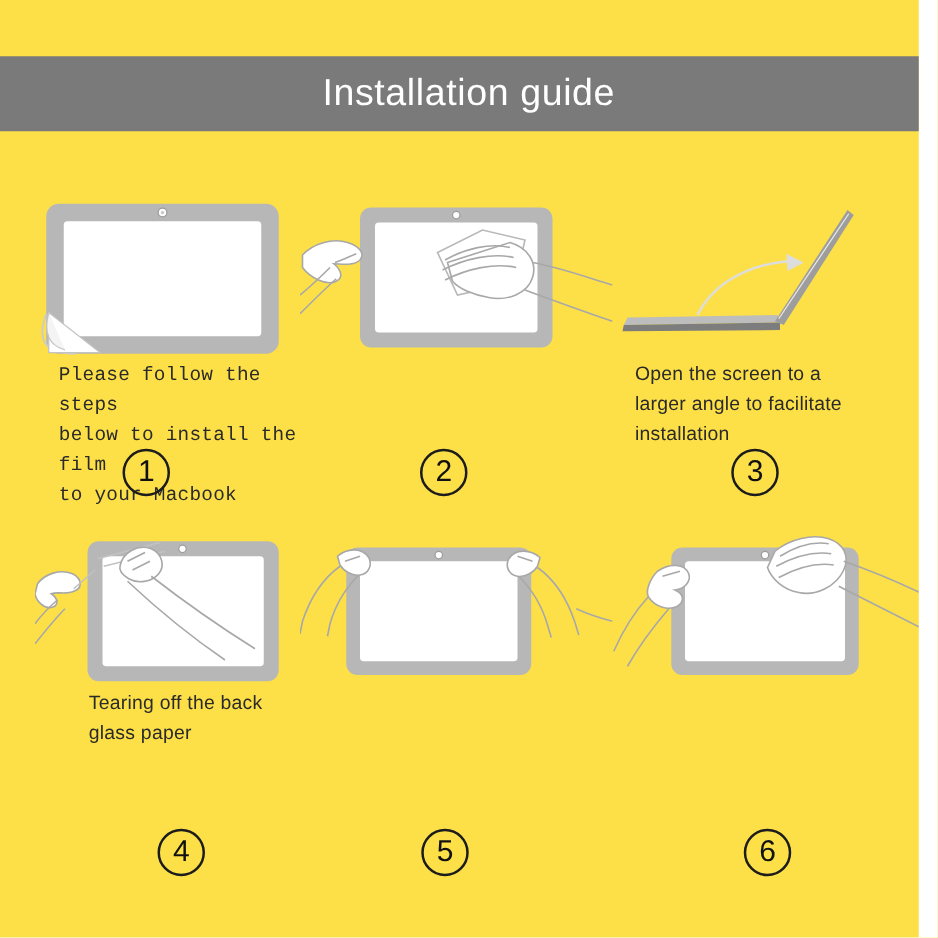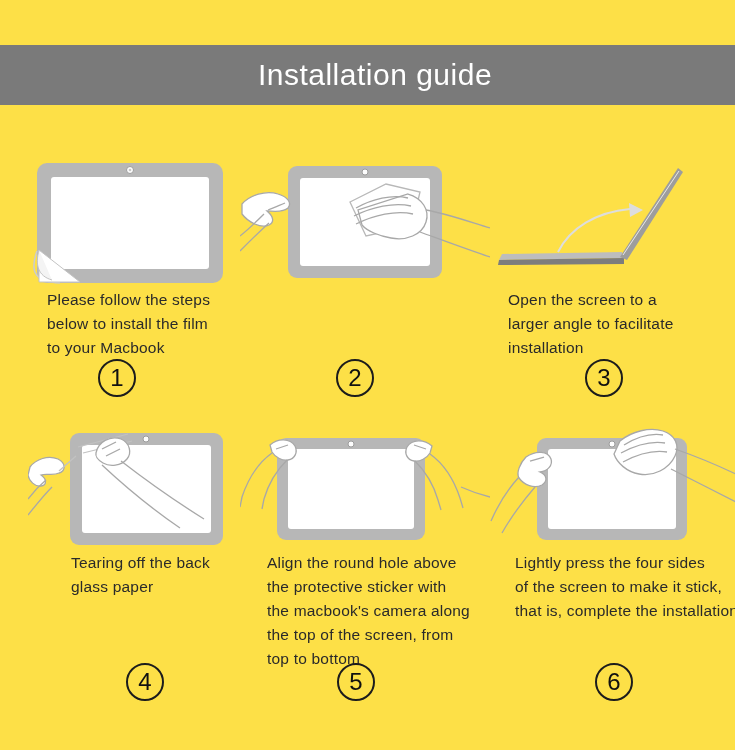--- a/index.html
+++ b/index.html
@@ -48,21 +48,21 @@
     text-align: center;
   }
   
   .s1 { left: 0;   top: 148px; width: 240px; height: 272px; }
   .s2 { left: 240px; top: 148px; width: 250px; height: 272px; }
   .s3 { left: 482px; top: 148px; width: 260px; height: 272px; }
   .s4 { left: 0;   top: 425px; width: 240px; height: 300px; margin-left: 28px; }
   .s5 { left: 240px; top: 425px; width: 250px; height: 300px; }
   .s6 { left: 490px; top: 425px; width: 260px; height: 300px; }
 
-  .s1 .caption { left: 47px; top: 140px; }
+  .s1 .caption { left: 47px; top: 140px; font-family: Liberation Mono, monospace; }
   .s2 .caption { left: 40px; top: 140px; }
   .s3 .caption { left: 26px; top: 140px; }
   .s4 .caption { left: 43px; top: 126px; }
   .s5 .caption { left: 27px; top: 126px; }
   .s6 .caption { left: 25px; top: 126px; }
 
   .s1 .step-number { left: 98px;  top: 211px; }
   .s2 .step-number { left: 96px;  top: 211px; }
   .s3 .step-number { left: 103px; top: 211px; }
   .s4 .step-number { left: 98px;  top: 238px; }
@@ -187,25 +187,20 @@
         <path d="M47,35 C36,46 28,60 24,74 L22,84" fill="none"></path>
       </g>
       <g stroke="#a8a8a8" fill="#ffffff" stroke-width="1.3">
         <path d="M192,21 C184,14 172,14 167,22 C164,28 167,35 174,36 C180,37 187,33 190,28 Z"></path>
         <path d="M186,24 L174,20" fill="none"></path>
         <path d="M190,29 C204,39 214,55 220,73 L223,83" fill="none"></path>
         <path d="M175,36 C186,47 194,61 198,75 L201,85" fill="none"></path>
         <path d="M221,62 C232,67 242,70 250,72" fill="none"></path>
       </g>
     </svg>
-    <p class="caption">Align the round hole above
-the protective sticker with
-the macbook's camera along
-the top of the screen, from
-top to bottom</p>
     <div class="step-number">5</div>
   </div>
 
   <div class="step s6">
     <svg width="260" height="125" viewBox="0 0 260 125">
       <g>
         <rect x="47" y="13" width="150" height="102" rx="9" fill="#b7b7b7"></rect>
         <rect x="58" y="24" width="128" height="80" rx="3" fill="#ffffff"></rect>
         <circle cx="122" cy="19" r="3" fill="#fdfdfd" stroke="#9c9c9c" stroke-width="1"></circle>
       </g>
@@ -217,19 +212,16 @@
       </g>
       <g stroke="#a8a8a8" fill="#ffffff" stroke-width="1.3">
         <path d="M130,16 C142,6 160,2 173,6 C185,10 190,20 185,31 C179,44 163,52 149,49 C137,47 127,38 124,29 Z"></path>
         <path d="M134,20 C147,12 161,8 173,10" fill="none"></path>
         <path d="M131,28 C146,20 162,16 175,18" fill="none"></path>
         <path d="M133,37 C148,29 164,25 177,27" fill="none"></path>
         <path d="M185,24 C208,32 232,42 256,54" fill="none"></path>
         <path d="M181,44 C205,56 228,68 252,80" fill="none"></path>
       </g>
     </svg>
-    <p class="caption">Lightly press the four sides
-of the screen to make it stick,
-that is, complete the installation</p>
     <div class="step-number">6</div>
   </div>
 
 </div>
 
 </body></html>

